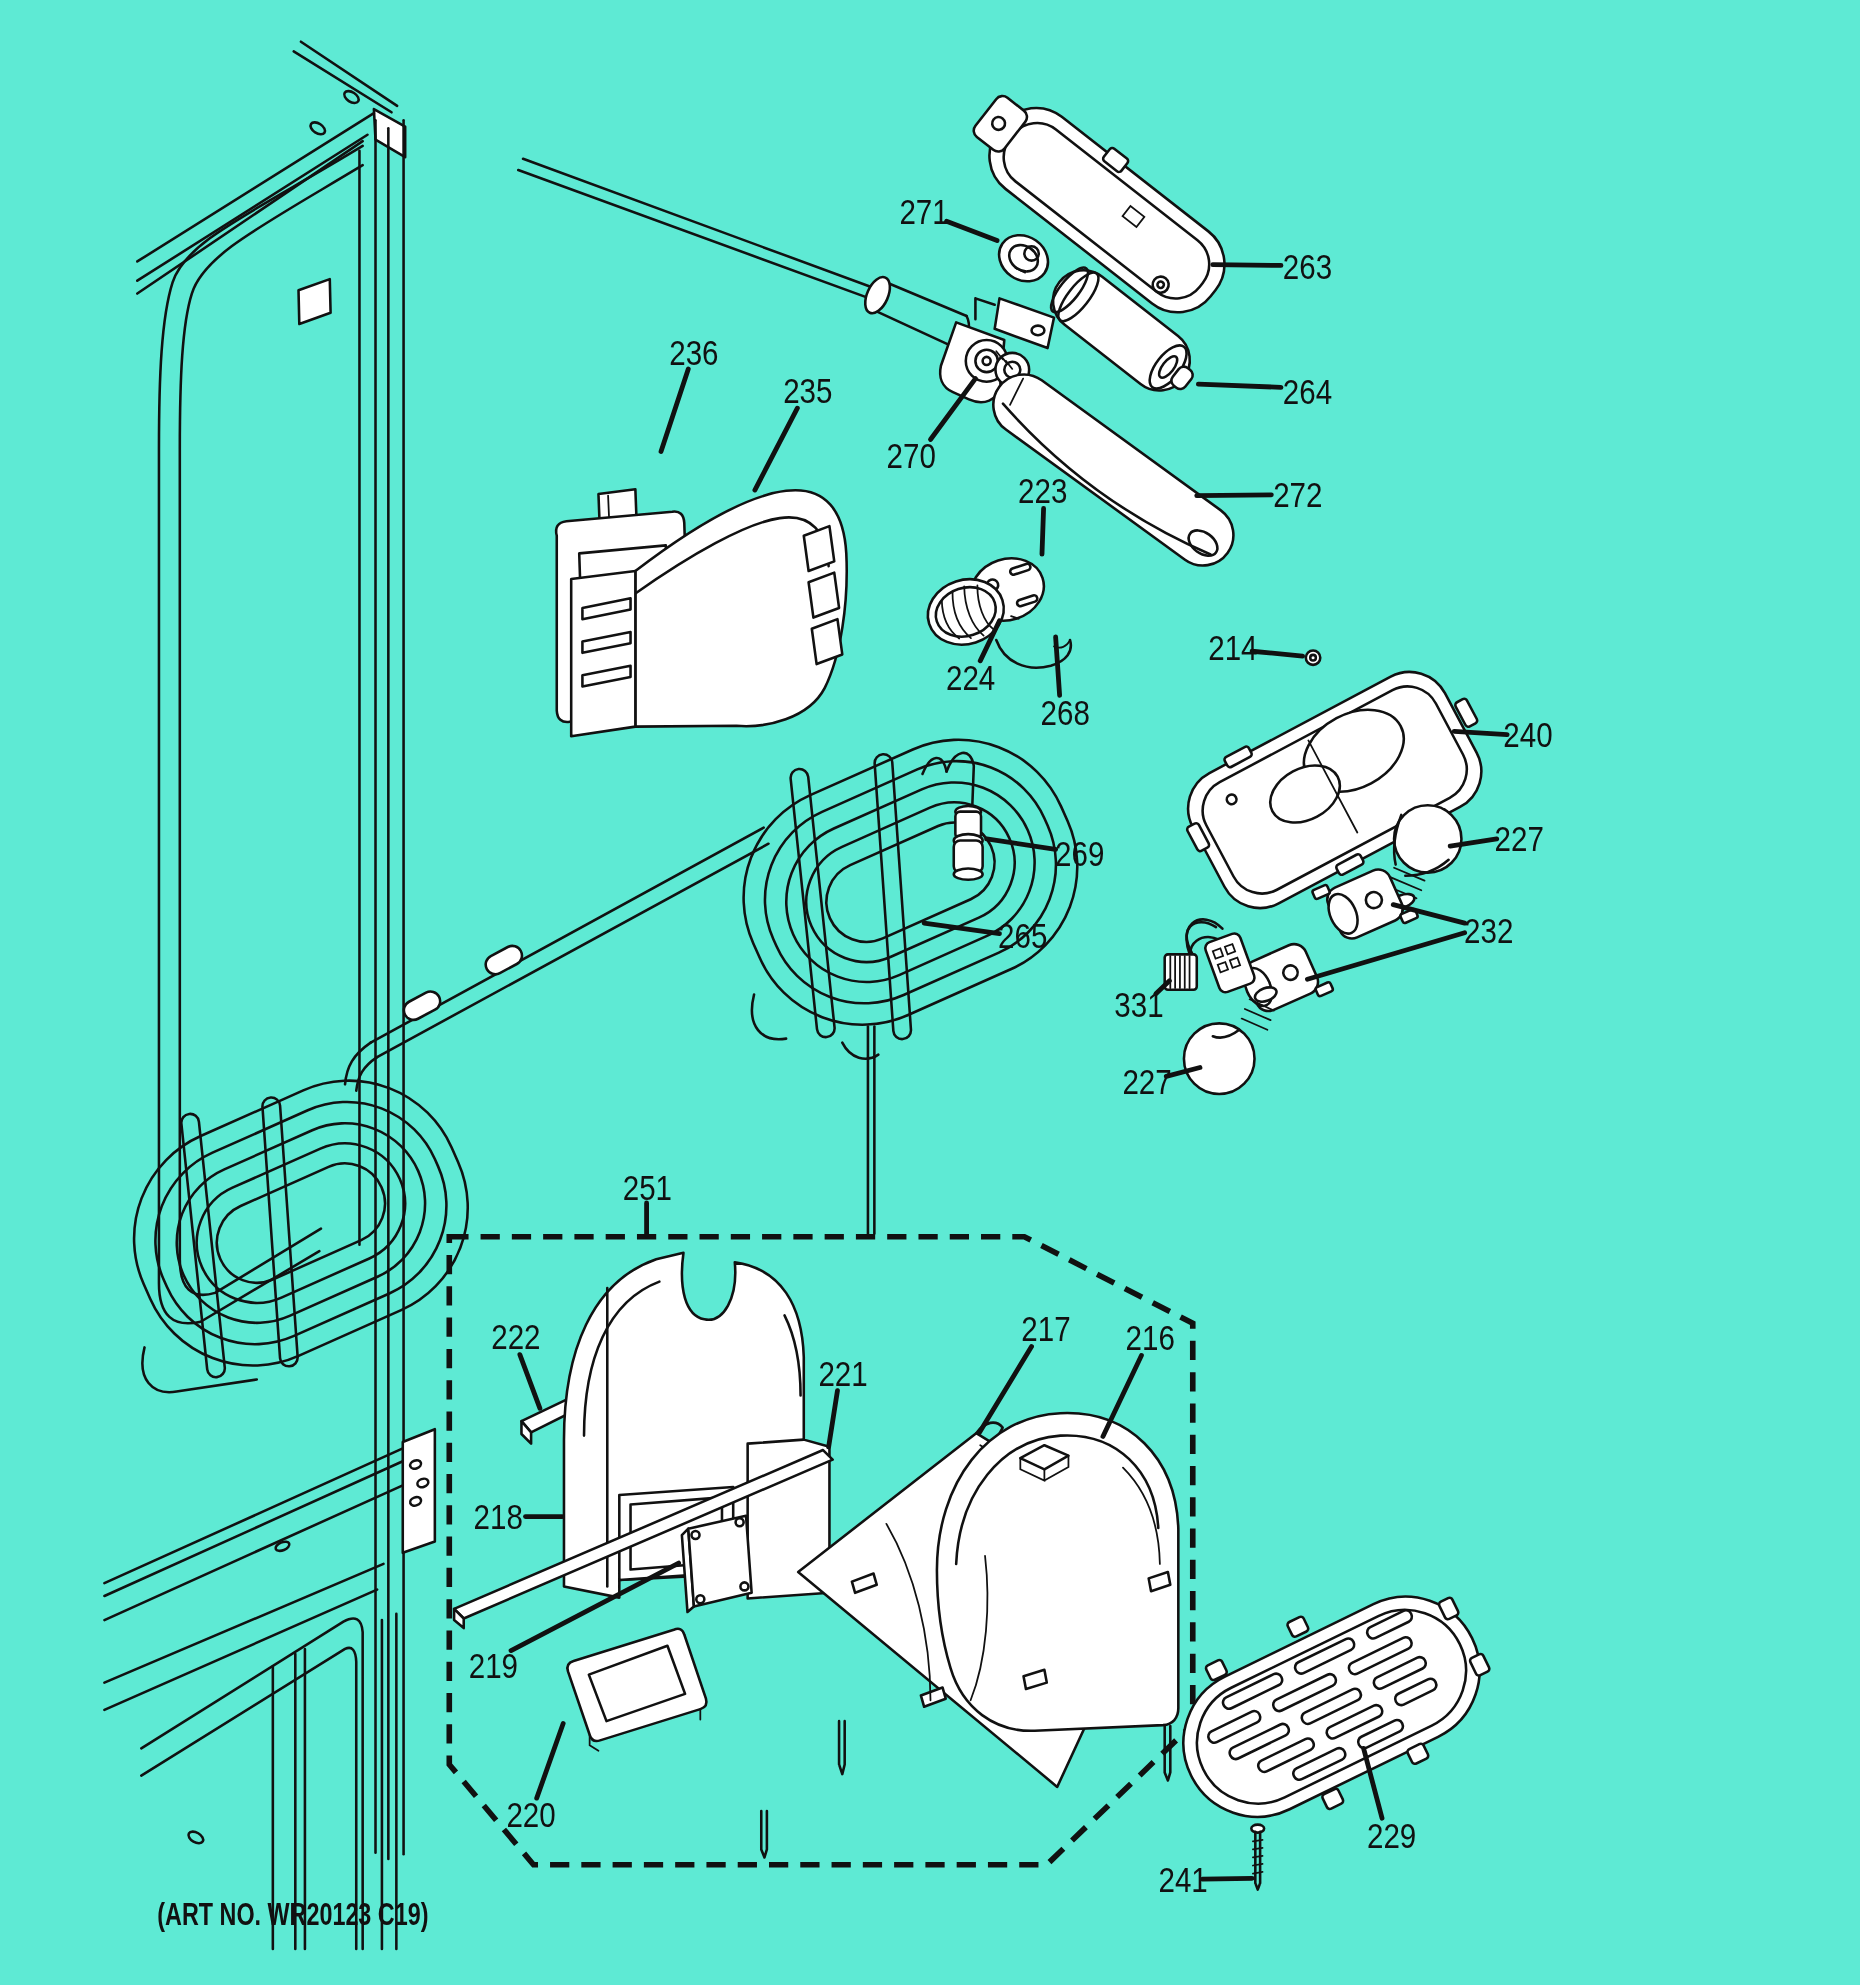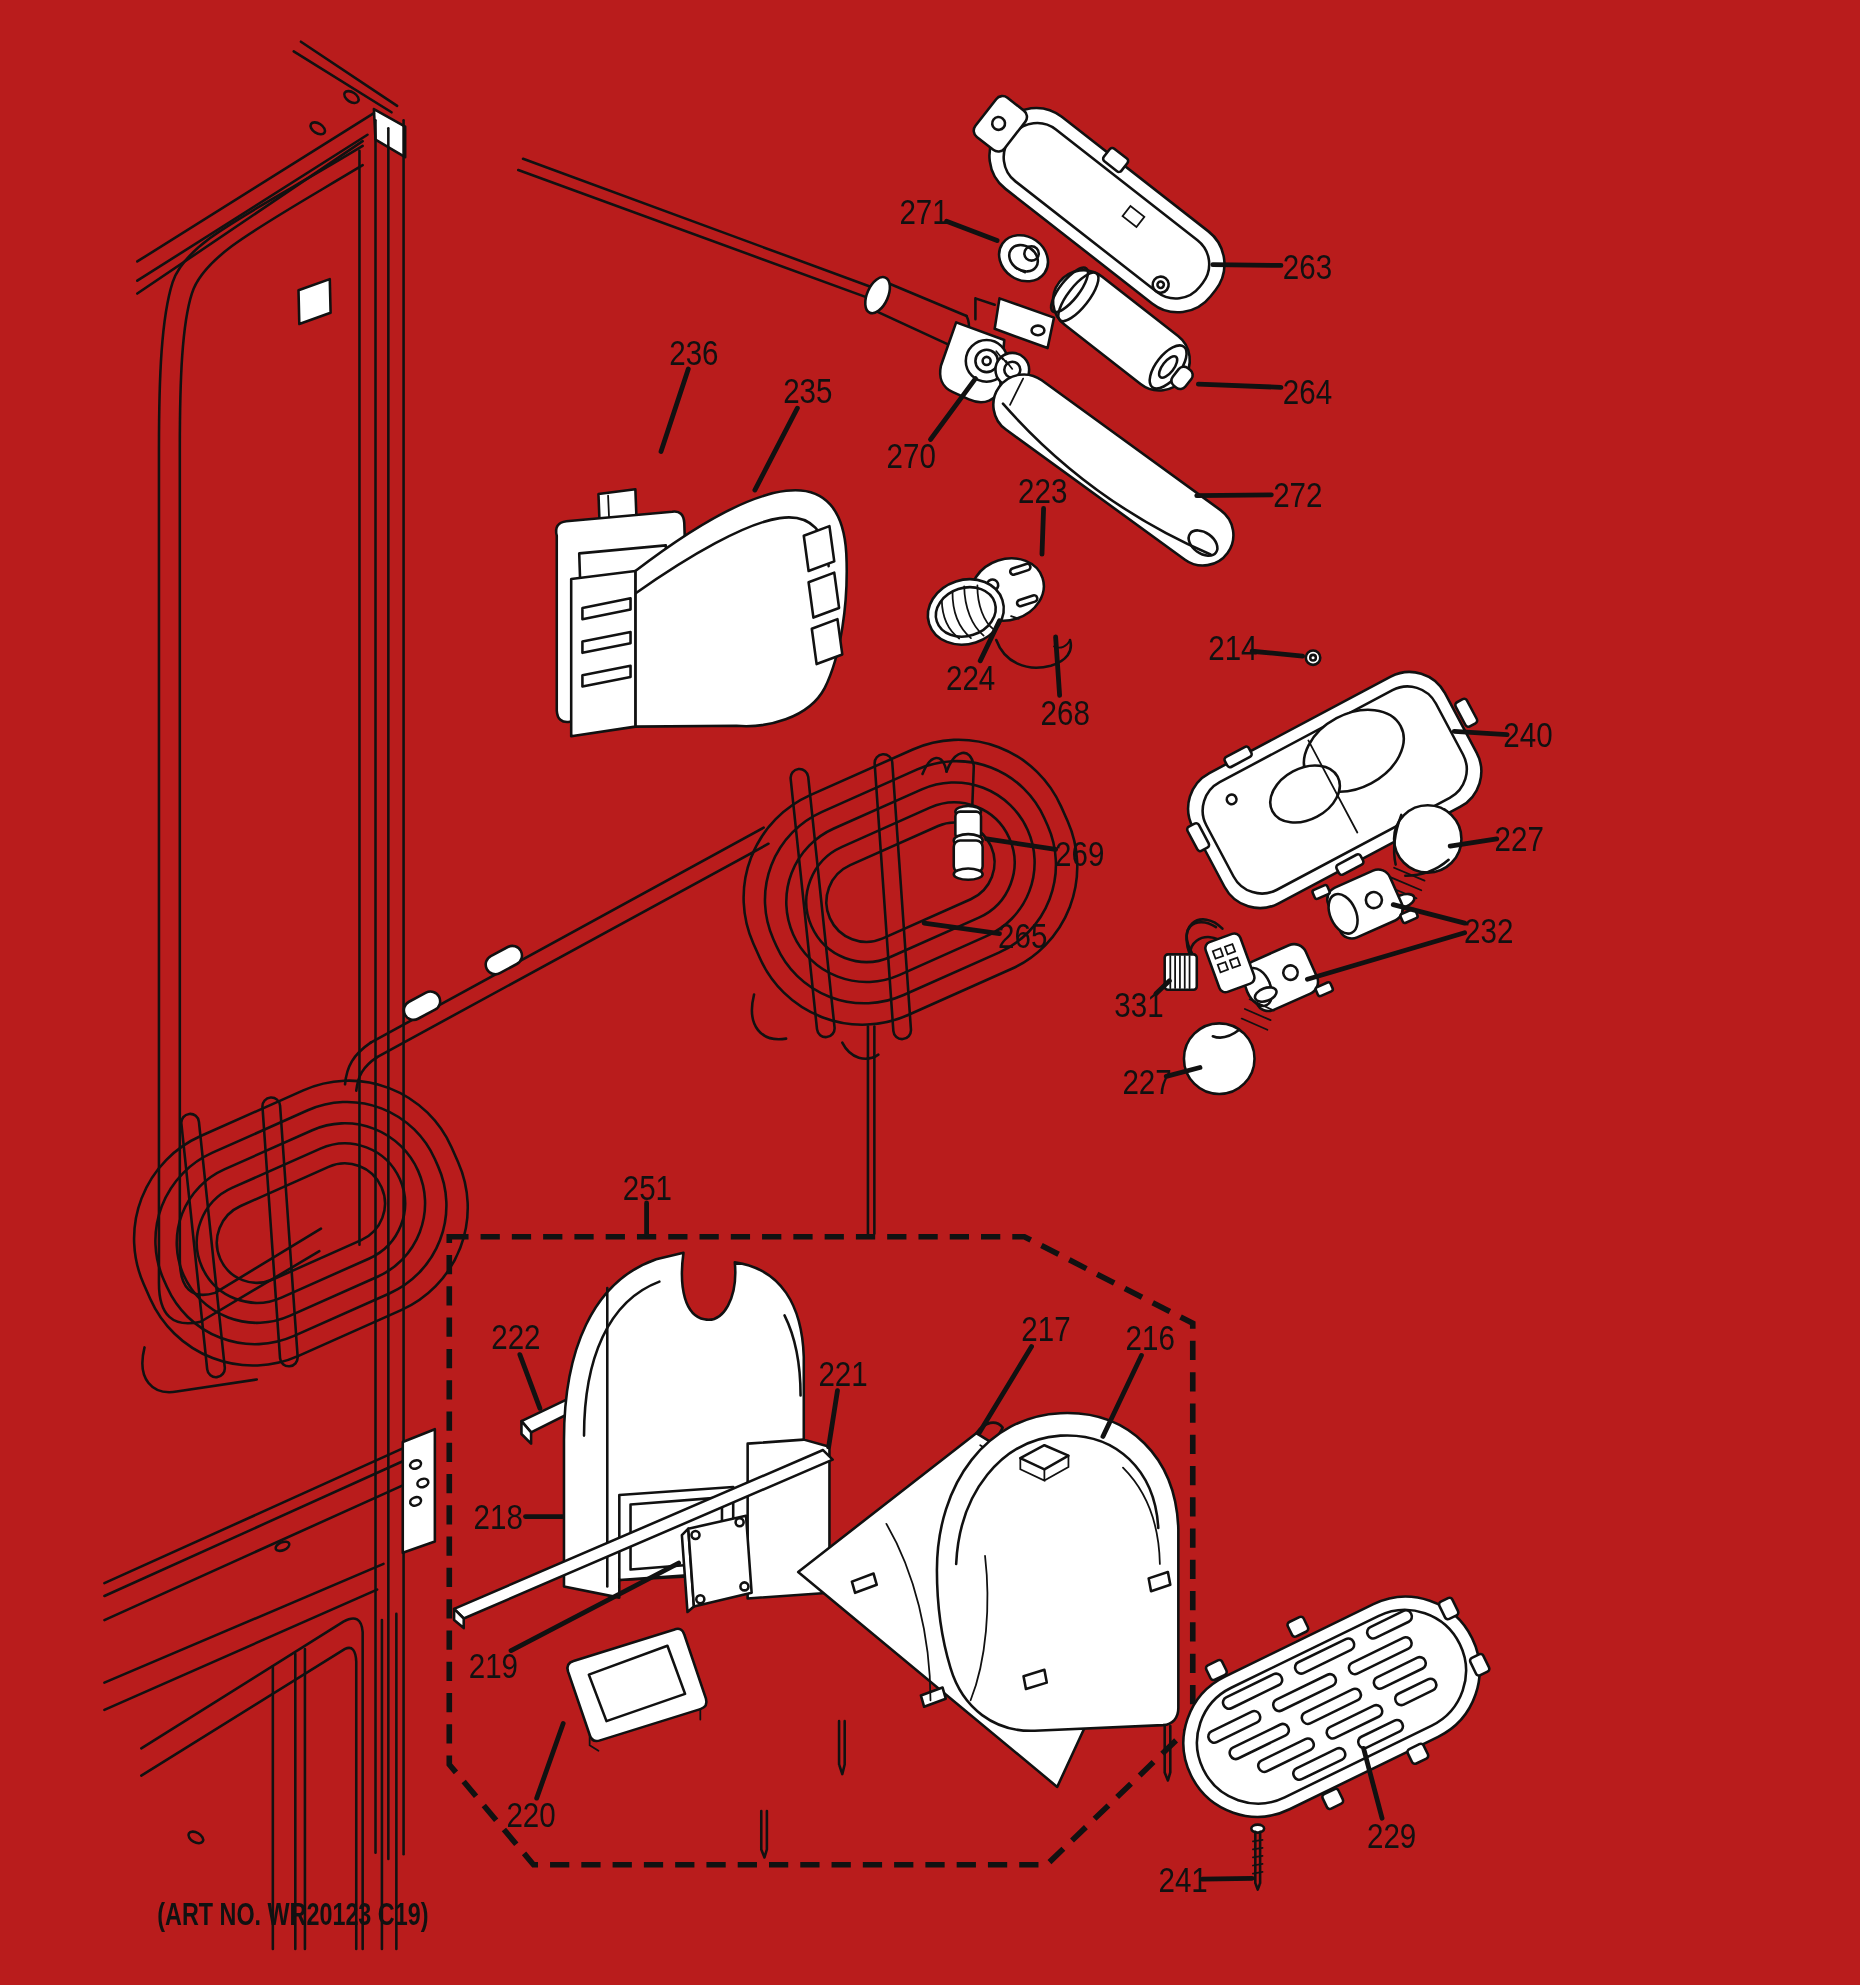--- a/index.html
+++ b/index.html
@@ -1,16 +1,16 @@
 <!DOCTYPE html>
 <html style="font-size:13px"><head>
 <meta charset="utf-8">
 <style>
   html,body{margin:0;padding:0;background:#fff;}
-  #stage{width:1861px;height:1985px;position:relative;background:#b91c1c;font-family:"Liberation Sans",sans-serif;}
+  #stage{width:1861px;height:1985px;position:relative;background:#5eead4;font-family:"Liberation Sans",sans-serif;}
   svg{display:block}
   .ln{fill:none;stroke:#111;stroke-width:3.2;stroke-linecap:round;stroke-linejoin:round}
   .fw{fill:#fff;stroke:#111;stroke-width:3.2;stroke-linecap:round;stroke-linejoin:round}
   .thin{fill:none;stroke:#111;stroke-width:2.2;stroke-linecap:round}
   .lbl{fill:#111;font-family:"Liberation Sans",sans-serif;font-size:44px;}
   .artno{fill:#111;font-family:"Liberation Sans",sans-serif;font-size:40px;font-weight:bold;}
 </style>
 </head>
 <body>
 

